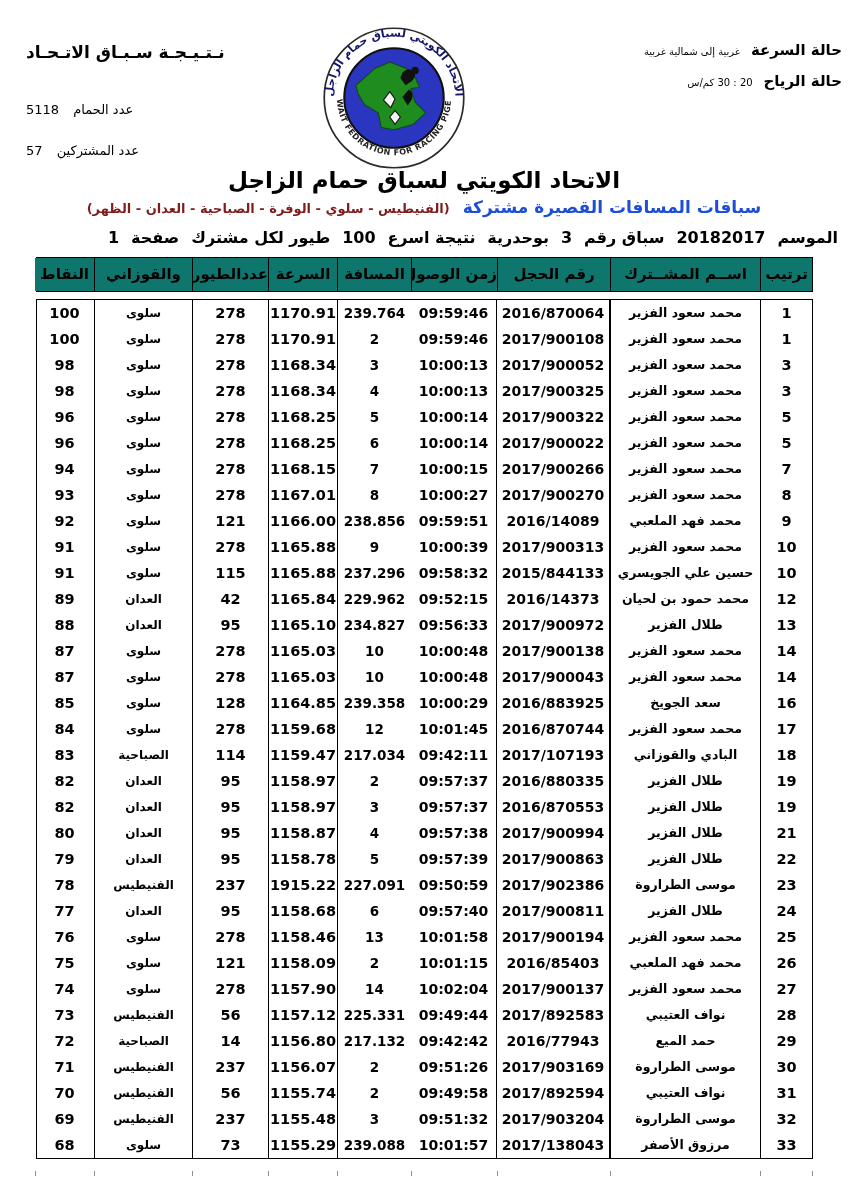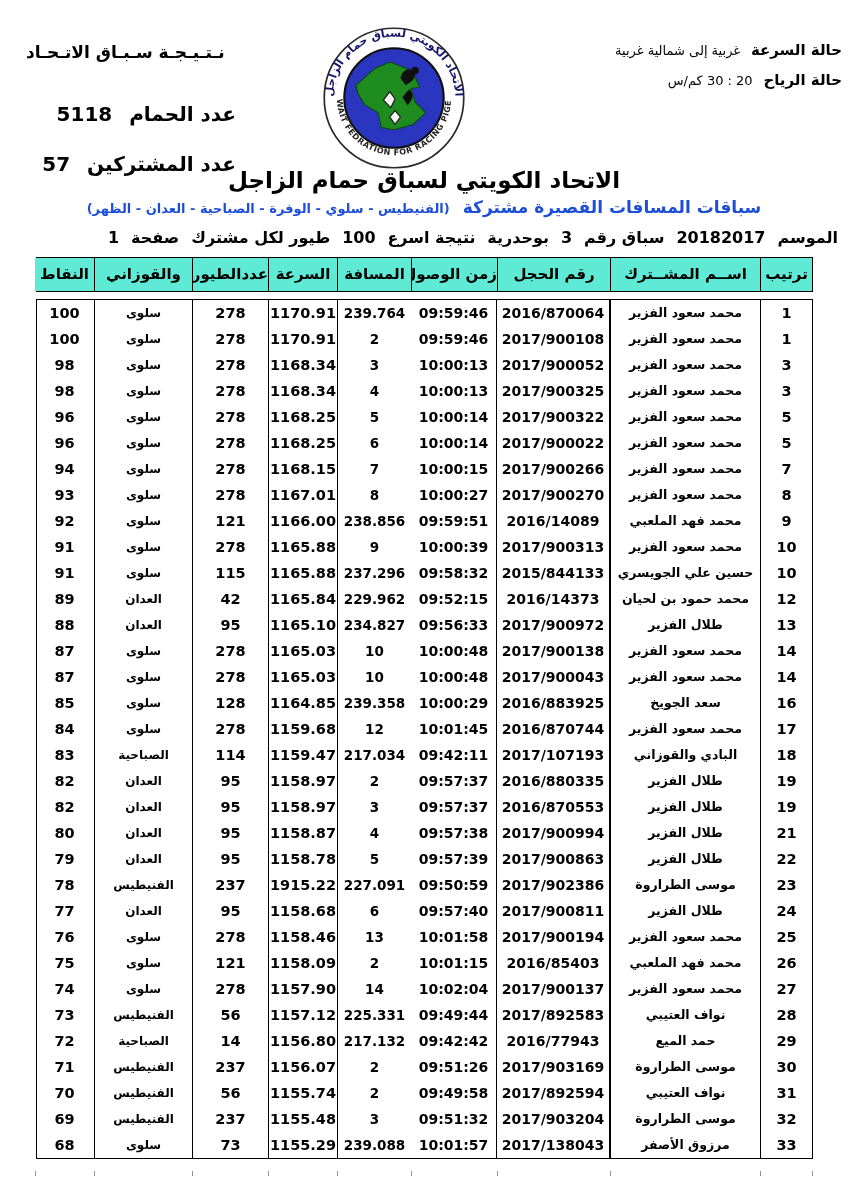--- a/index.html
+++ b/index.html
@@ -5,40 +5,40 @@
   html,body{margin:0;padding:0;background:#ffffff;}
   body{width:848px;height:1200px;font-family:"DejaVu Sans",sans-serif;color:#000;overflow:hidden;}
   .page{position:relative;width:848px;height:1200px;background:#fff;}
 
   
   .top{display:flex;justify-content:space-between;align-items:flex-start;padding:26px 6px 0 12px;height:148px;}
   .top-right{width:290px;padding-top:14px;text-align:right;}
   .info-row{margin-bottom:9px;font-size:15px;line-height:20px;white-space:nowrap;}
   .info-row .lbl{font-weight:bold;}
   .info-row .val{font-weight:bold;margin-right:6px;}
-  .info-row .val-light{font-weight:normal;font-size:13px;margin-right:6px;}
+  .info-row .val-light{font-weight:normal;font-size:10px;margin-right:6px;}
   .top-right .spaced{margin-bottom:16px;}
   .top-left{width:210px;padding-top:16px;text-align:left;padding-left:14px;}
   .result-title{font-size:17px;font-weight:bold;letter-spacing:1px;margin-bottom:40px;white-space:nowrap;}
-  .count-row{font-size:20px;font-weight:bold;margin-bottom:26px;white-space:nowrap;text-align:right;}
+  .count-row{font-size:13px;font-weight:normal;margin-bottom:26px;white-space:nowrap;}
   .count-row .num{margin-right:10px;}
   .logo-wrap{width:150px;height:148px;flex:0 0 auto;margin-top:-2px;}
 
   
   .main-title{text-align:center;font-size:23px;font-weight:bold;margin-top:-8px;line-height:28px;}
   .sub-title{text-align:center;margin-top:2px;line-height:22px;white-space:nowrap;}
   .sub-title .big{font-size:17px;font-weight:bold;color:#1d4ed8;}
-  .sub-title .small{font-size:13px;font-weight:bold;color:#1d4ed8;margin-right:8px;}
+  .sub-title .small{font-size:13px;font-weight:bold;color:#7f1d1d;margin-right:8px;}
   .season-line{display:flex;align-items:center;justify-content:space-between;padding:0 10px 0 108px;margin-top:8px;font-size:16px;font-weight:bold;white-space:nowrap;}
   .season-line .grp{display:flex;gap:12px;}
 
   
   .grid{direction:rtl;display:grid;grid-template-columns:52px 150px 113px 86px 74px 69px 76px 98px 59px;width:777px;margin:10px 35px 0 36px;box-sizing:border-box;}
   .thead{border:1.5px solid #000;background:#c6c6c6;}
-  .th{border-inline-end:1px solid #000;background:#5eead4;font-size:15px;font-weight:bold;text-align:center;line-height:33px;height:33px;overflow:hidden;white-space:nowrap;}
+  .th{border-inline-end:1px solid #000;background:#0f766e;font-size:15px;font-weight:bold;text-align:center;line-height:33px;height:33px;overflow:hidden;white-space:nowrap;}
   .th:last-child{border-inline-end:none;}
   .tbody{border:1.5px solid #000;margin-top:7px;grid-auto-rows:26px;}
   .td{border-inline-end:1px solid #000;font-weight:bold;text-align:center;line-height:26px;height:26px;font-size:14.5px;overflow:hidden;white-space:nowrap;}
   .td:nth-child(9n){border-inline-end:none;}
   .td.name{font-size:12.5px;}
   .td.ring{font-size:14px;}
   .td.club{font-size:12px;}
   .td.time{font-size:14px;}
   .td.dist{font-size:13.5px;}
 

